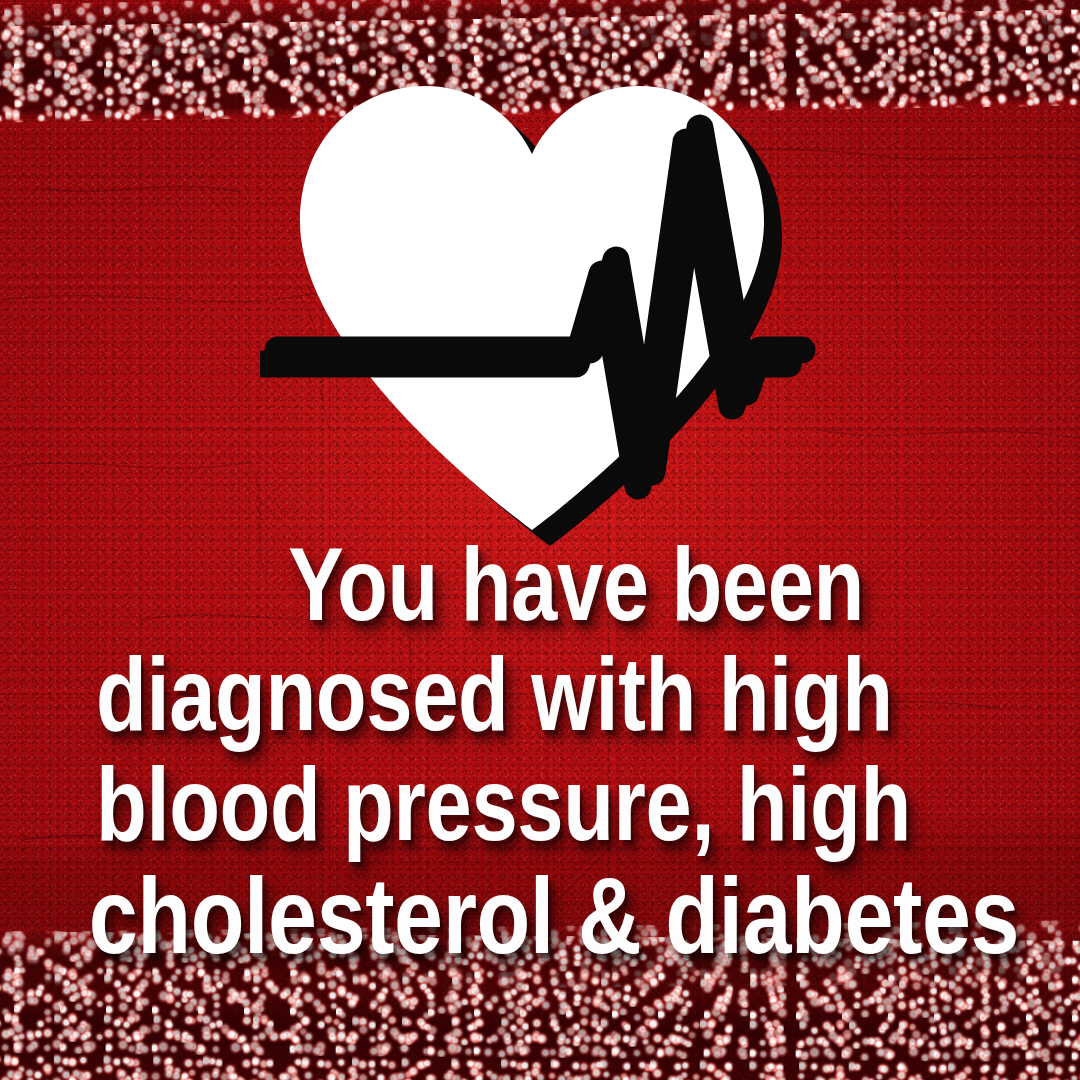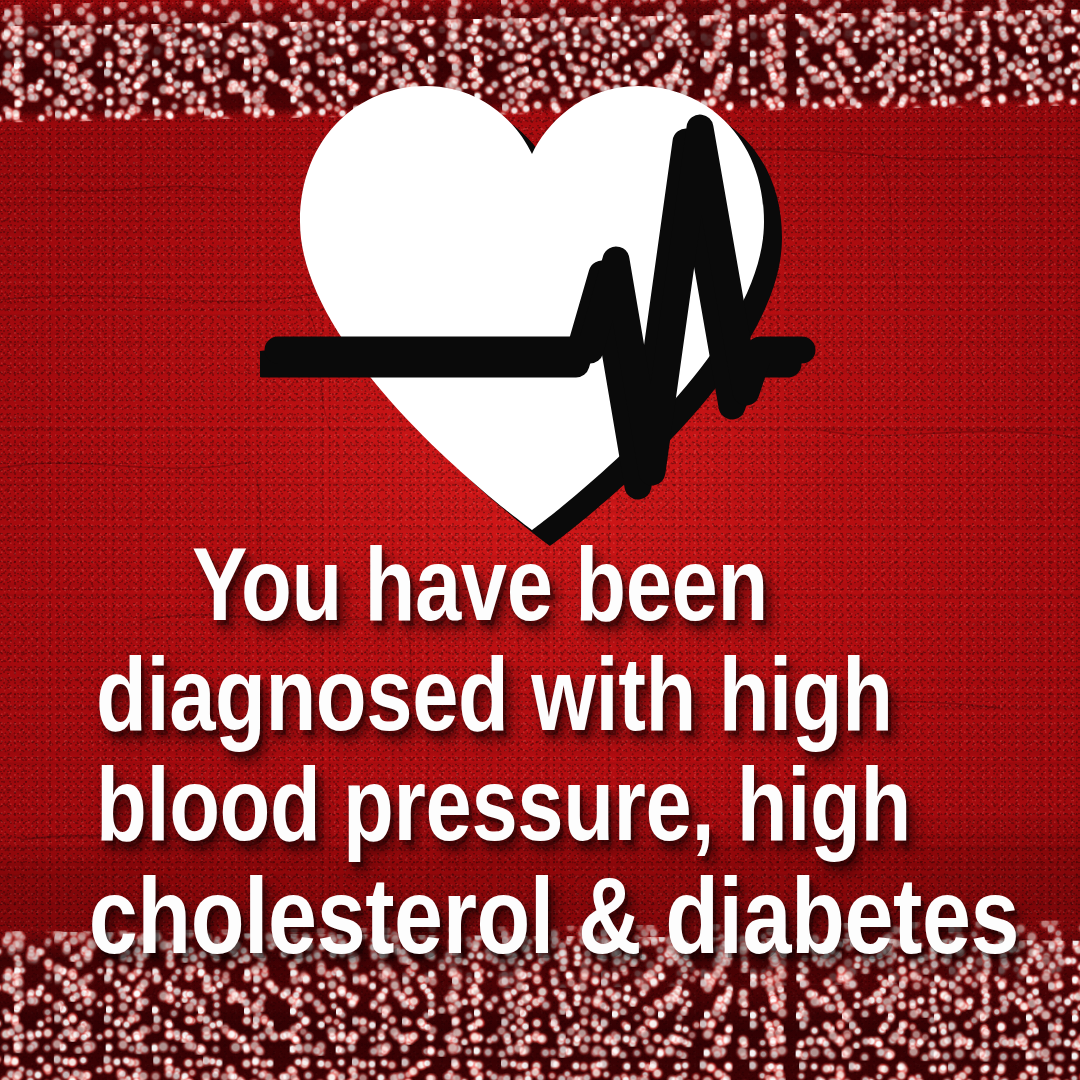--- a/index.html
+++ b/index.html
@@ -182,21 +182,21 @@
   }
   #heart-svg { display: block; }
 
   
   #headline {
     position: absolute;
     left: 0;
     top: 536px;
     width: 960px;
     z-index: 4;
-    text-align: center;
+    text-align: right;
     color: #fdfdfd;
     font-family: "Liberation Sans", sans-serif;
     font-weight: 700;
     letter-spacing: -0.5px;
   }
   .hl {
     display: block;
     white-space: nowrap;
     line-height: 0.94;
     font-size: 104px;

